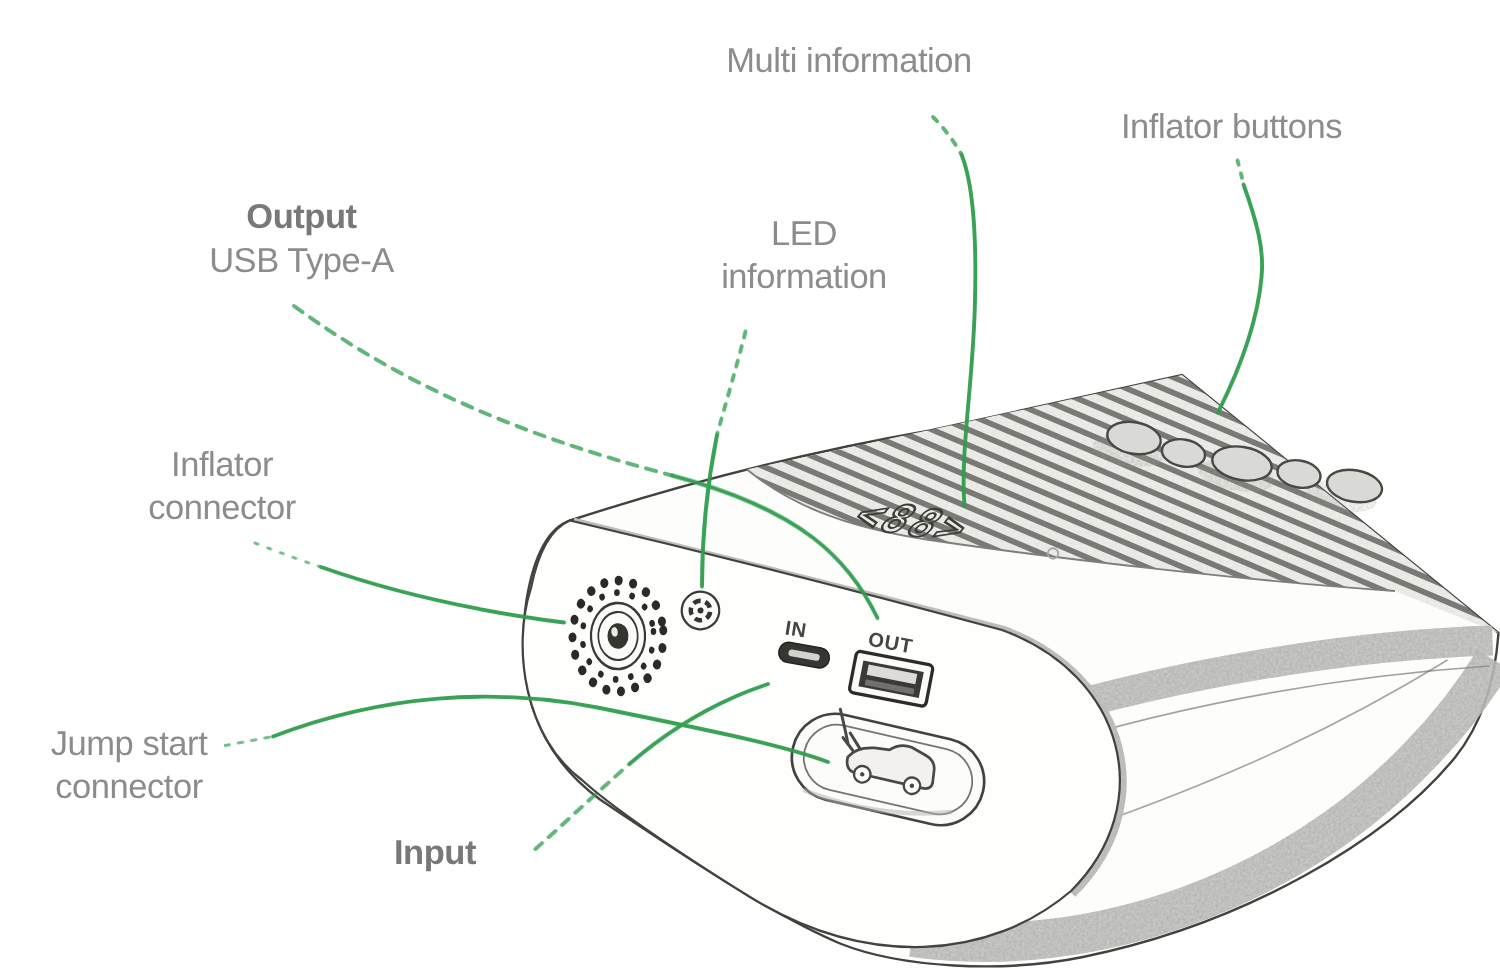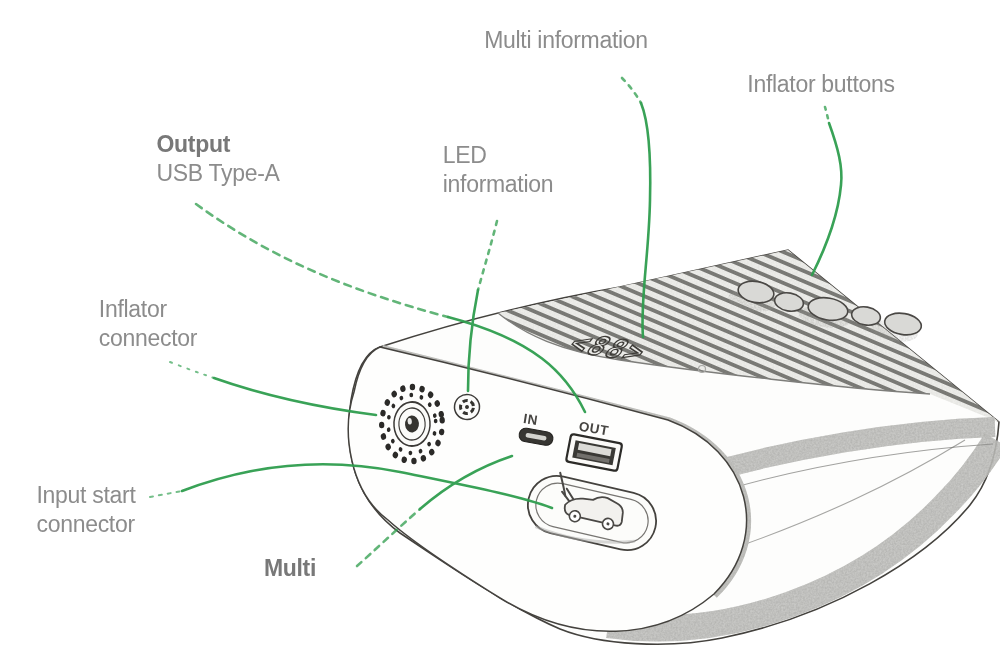--- a/index.html
+++ b/index.html
@@ -3,21 +3,21 @@
 <meta charset="utf-8">
 <style>
   html,body { margin:0; padding:0; background:#ffffff; }
   .stage {
     position:relative; width:1000px; height:646px; background:#ffffff;
     overflow:hidden; font-family:"Liberation Sans", sans-serif;
   }
   .stage svg { position:absolute; left:0; top:0; }
   .lbl {
     position:absolute; transform:translateX(-50%);
-    font-size:23px; line-height:29px;
+    text-align:center; font-size:23px; line-height:29px;
     color:#8c8c8c; letter-spacing:-0.3px; white-space:nowrap;
   }
   .lbl .bold { font-weight:bold; color:#787878; }
 </style>
 </head>
 <body>
 
 <div class="stage">
 
 <svg width="1000" height="646" viewBox="0 0 1000 646">
@@ -170,37 +170,37 @@
 </svg>
 
 <div class="lbl" style="left:566px; top:26px">
   <div>Multi information</div>
 </div>
 
 <div class="lbl" style="left:821px; top:70px">
   <div>Inflator buttons</div>
 </div>
 
-<div class="lbl" style="left:218px; top:130px">
+<div class="lbl" style="left:201px; top:130px">
   <div class="bold">Output</div>
   <div>USB Type-A</div>
 </div>
 
-<div class="lbl" style="left:498px; top:141px">
+<div class="lbl" style="left:536px; top:141px">
   <div>LED</div>
   <div>information</div>
 </div>
 
 <div class="lbl" style="left:148px; top:295px">
   <div>Inflator</div>
   <div>connector</div>
 </div>
 
 <div class="lbl" style="left:86px; top:481px">
-  <div>Input start</div>
+  <div>Jump start</div>
   <div>connector</div>
 </div>
 
 <div class="lbl" style="left:290px; top:554px">
-  <div class="bold">Multi</div>
+  <div class="bold">Input</div>
 </div>
 
 </div>
 
 </body></html>

